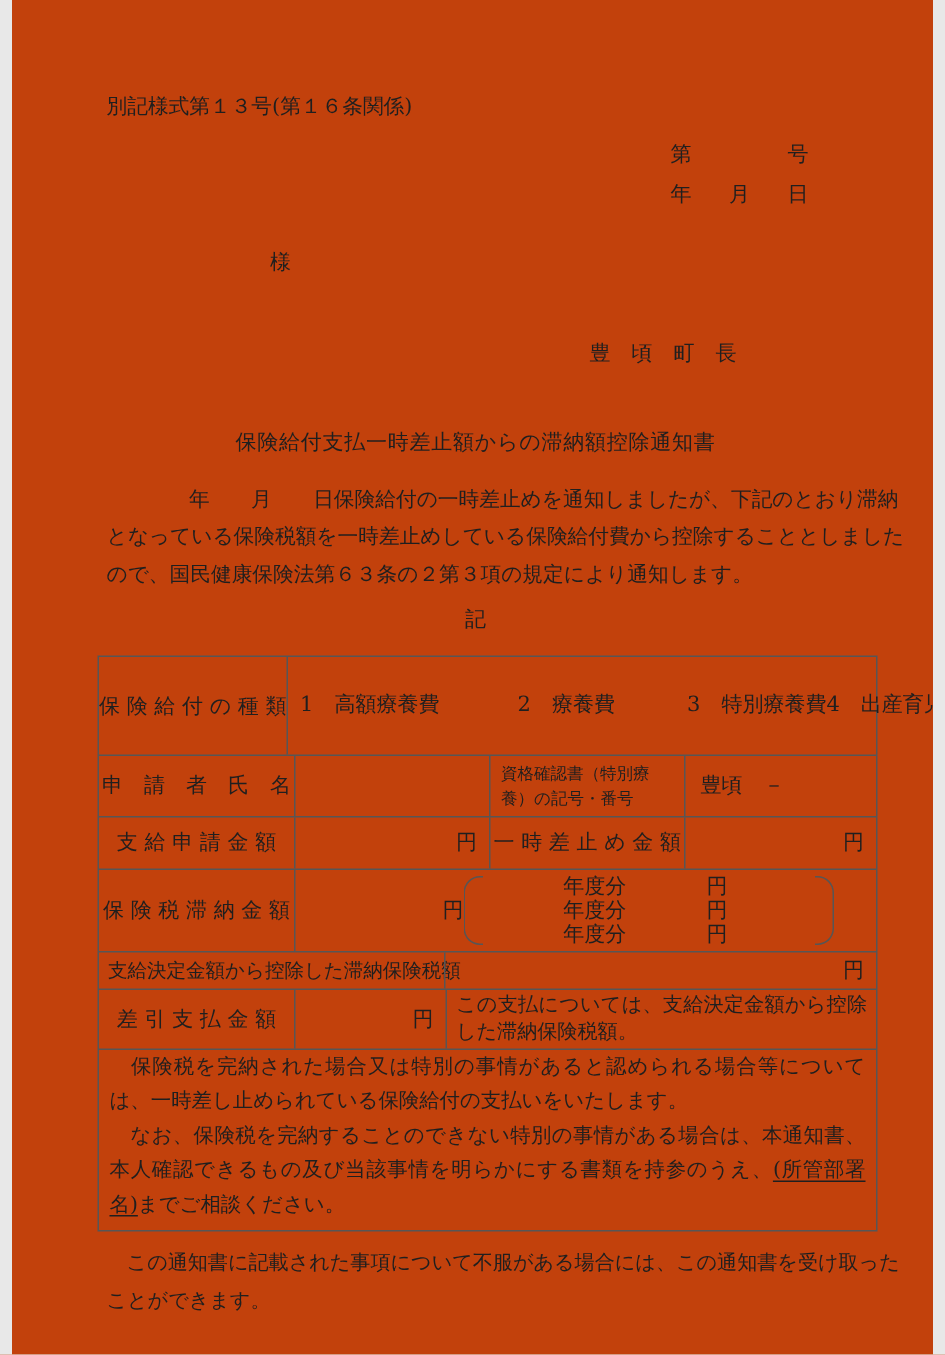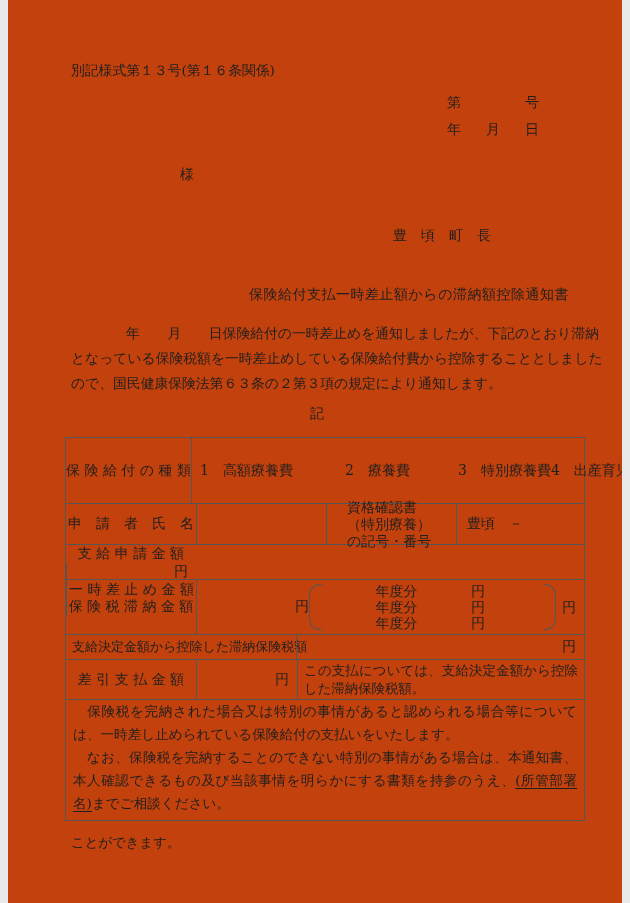--- a/index.html
+++ b/index.html
@@ -10,21 +10,21 @@
     padding:62px 53px 0 57px;
     font-family:"DejaVu Serif","Liberation Serif",serif;
     color:#1f1f1f; font-size:14px;
   }
   .form-number { margin-left:6px; font-size:13.8px; white-space:nowrap; }
   .right-small { width:92px; display:flex; justify-content:space-between; }
   .doc-number { margin:14px 30px 0 auto; }
   .issue-date { margin:9px 30px 0 auto; }
   .addressee { margin-top:27px; padding-left:115px; }
   .sender { width:100px; margin:43px 76px 0 auto; white-space:nowrap; }
-  .doc-title { text-align:right; margin-top:41px; letter-spacing:0.5px; }
+  .doc-title { text-align:center; margin-top:41px; letter-spacing:0.5px; }
   .body-block { margin-top:17px; margin-left:6px; }
   .line { line-height:25px; white-space:nowrap; font-size:13.8px; }
   .indent1 { padding-left:55px; }
   .record-mark { text-align:center; margin-top:5px; line-height:25px; }
 
   
   .tbl { margin-top:11px; width:520px; border:1px solid #565656; }
   .trow { display:flex; align-items:stretch; border-top:1px solid #565656; }
   .trow:first-child { border-top:none; }
   .tcell { border-left:1px solid #565656; }
@@ -36,25 +36,25 @@
   .r1 { height:65px; }
   .r1 .opts { flex:1; display:flex; justify-content:space-between;
               padding:4px 0 5px 8px; }
   .opt-line { display:flex; align-items:center; line-height:18px; white-space:nowrap; }
   .opt-a { width:145px; } .opt-b { width:113px; }
   .fill-line { flex:1; border-bottom:1px solid #565656; margin:0 0 3px 2px; height:14px; }
   .opt-close { margin:0 28px 0 2px; }
 
   .r2 { height:41px; }
   .r2 .blank { width:130px; }
-  .cert-lbl { width:130px; font-size:14px; line-height:17px; padding:3px 20px;
+  .cert-lbl { width:130px; font-size:11px; line-height:17px; padding:3px 7px;
               display:flex; align-items:center; }
   .cert-val { flex:1; display:flex; align-items:center; padding-left:10px; white-space:nowrap; }
 
-  .r3 { height:35px;flex-direction:column; }
+  .r3 { height:35px; }
   .r3 .val { width:130px; }
   .r3 .val2 { flex:1; }
 
   .r4 { height:55px; }
   .r4 .merged { flex:1; display:flex; align-items:stretch; padding:3px 0; }
   .r4 .unit { width:112px; display:flex; align-items:center; justify-content:flex-end; }
   .bparen { width:13px; margin:1px 0; }
   .bparen.left  { border:1px solid #565656; border-right:none; border-radius:11px 0 0 11px; }
   .bparen.right { border:1px solid #565656; border-left:none; border-radius:0 11px 11px 0; margin-right:28px; }
   .fy-col { flex:1; display:flex; flex-direction:column; justify-content:flex-start; }
@@ -192,16 +192,17 @@
     <div class="trow r7">
       <div class="note-p">　保険税を完納された場合又は特別の事情があると認められる場合等については、一時差し止められている保険給付の支払いをいたします。</div>
       <div class="note-p">
         <span>　なお、保険税を完納することのできない特別の事情がある場合は、本通知書、本人確認できるもの及び当該事情を明らかにする書類を持参のうえ、</span><span class="ul">(所管部署名)</span><span>までご相談ください。</span>
       </div>
     </div>
 
   </div>
 
   <div class="footer-block">
+    <div class="line">　この通知書に記載された事項について不服がある場合には、この通知書を受け取った</div>
     <div class="line">ことができます。</div>
   </div>
 
 </div>
 
 </body></html>

